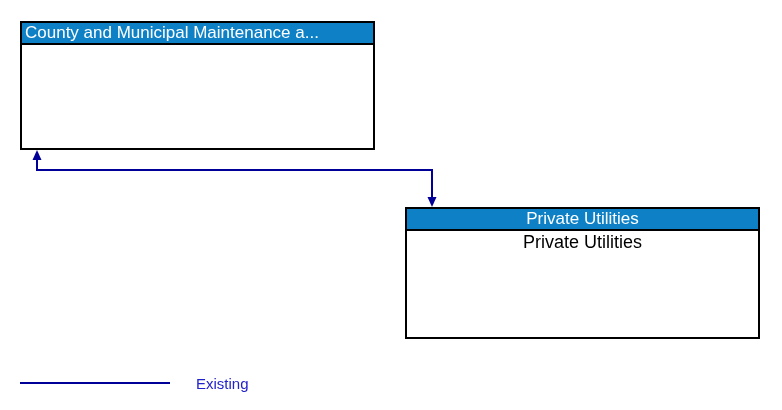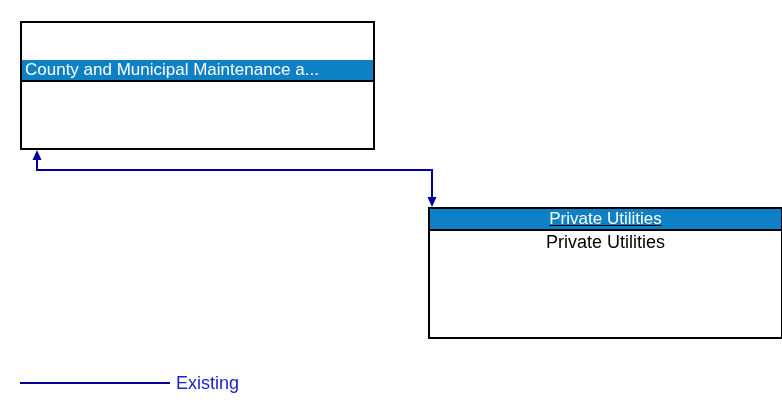--- a/index.html
+++ b/index.html
@@ -17,32 +17,32 @@
     left: 0; top: 0;
     width: 782px; height: 410px;
     pointer-events: none;
   }
   .entity-box {
     position: absolute;
     border: 2px solid #000000;
     background: #ffffff;
   }
   .entity-box.box1 { left: 20px; top: 21px; width: 355px; height: 129px; }
-  .entity-box.box2 { left: 428px; top: 207px; width: 355px; height: 132px; text-decoration: underline; }
+  .entity-box.box2 { left: 405px; top: 207px; width: 355px; height: 132px; }
   .entity-header {
     height: 22px;
     background: #0E81C6;
     border-bottom: 2px solid #000000;
     color: #ffffff;
     font-size: 17px;
     line-height: 20px;
     white-space: nowrap;
     overflow: hidden;
   }
-  .entity-header.left { text-align: left; padding-left: 3px; margin-top: 37px; }
+  .entity-header.left { text-align: left; padding-left: 3px; }
   .entity-header.center { text-align: center; }
   .entity-body {
     text-align: center;
     color: #000000;
     font-size: 18px;
     line-height: 21px;
     padding-top: 1px;
   }
   .entity-body .wrap {
     display: inline-block;
@@ -54,23 +54,23 @@
     top: 162px;
     font-size: 14px;
     line-height: 16px;
     color: #2222CC;
     background: #ffffff;
     padding: 0 2px;
     white-space: nowrap;
   }
   .legend-label {
     position: absolute;
-    left: 176px;
+    left: 196px;
     top: 375px;
-    font-size: 18px;
+    font-size: 15px;
     line-height: 17px;
     color: #2222CC;
     white-space: nowrap;
   }
 </style>
 </head>
 <body>
 
 <div class="canvas">
 

